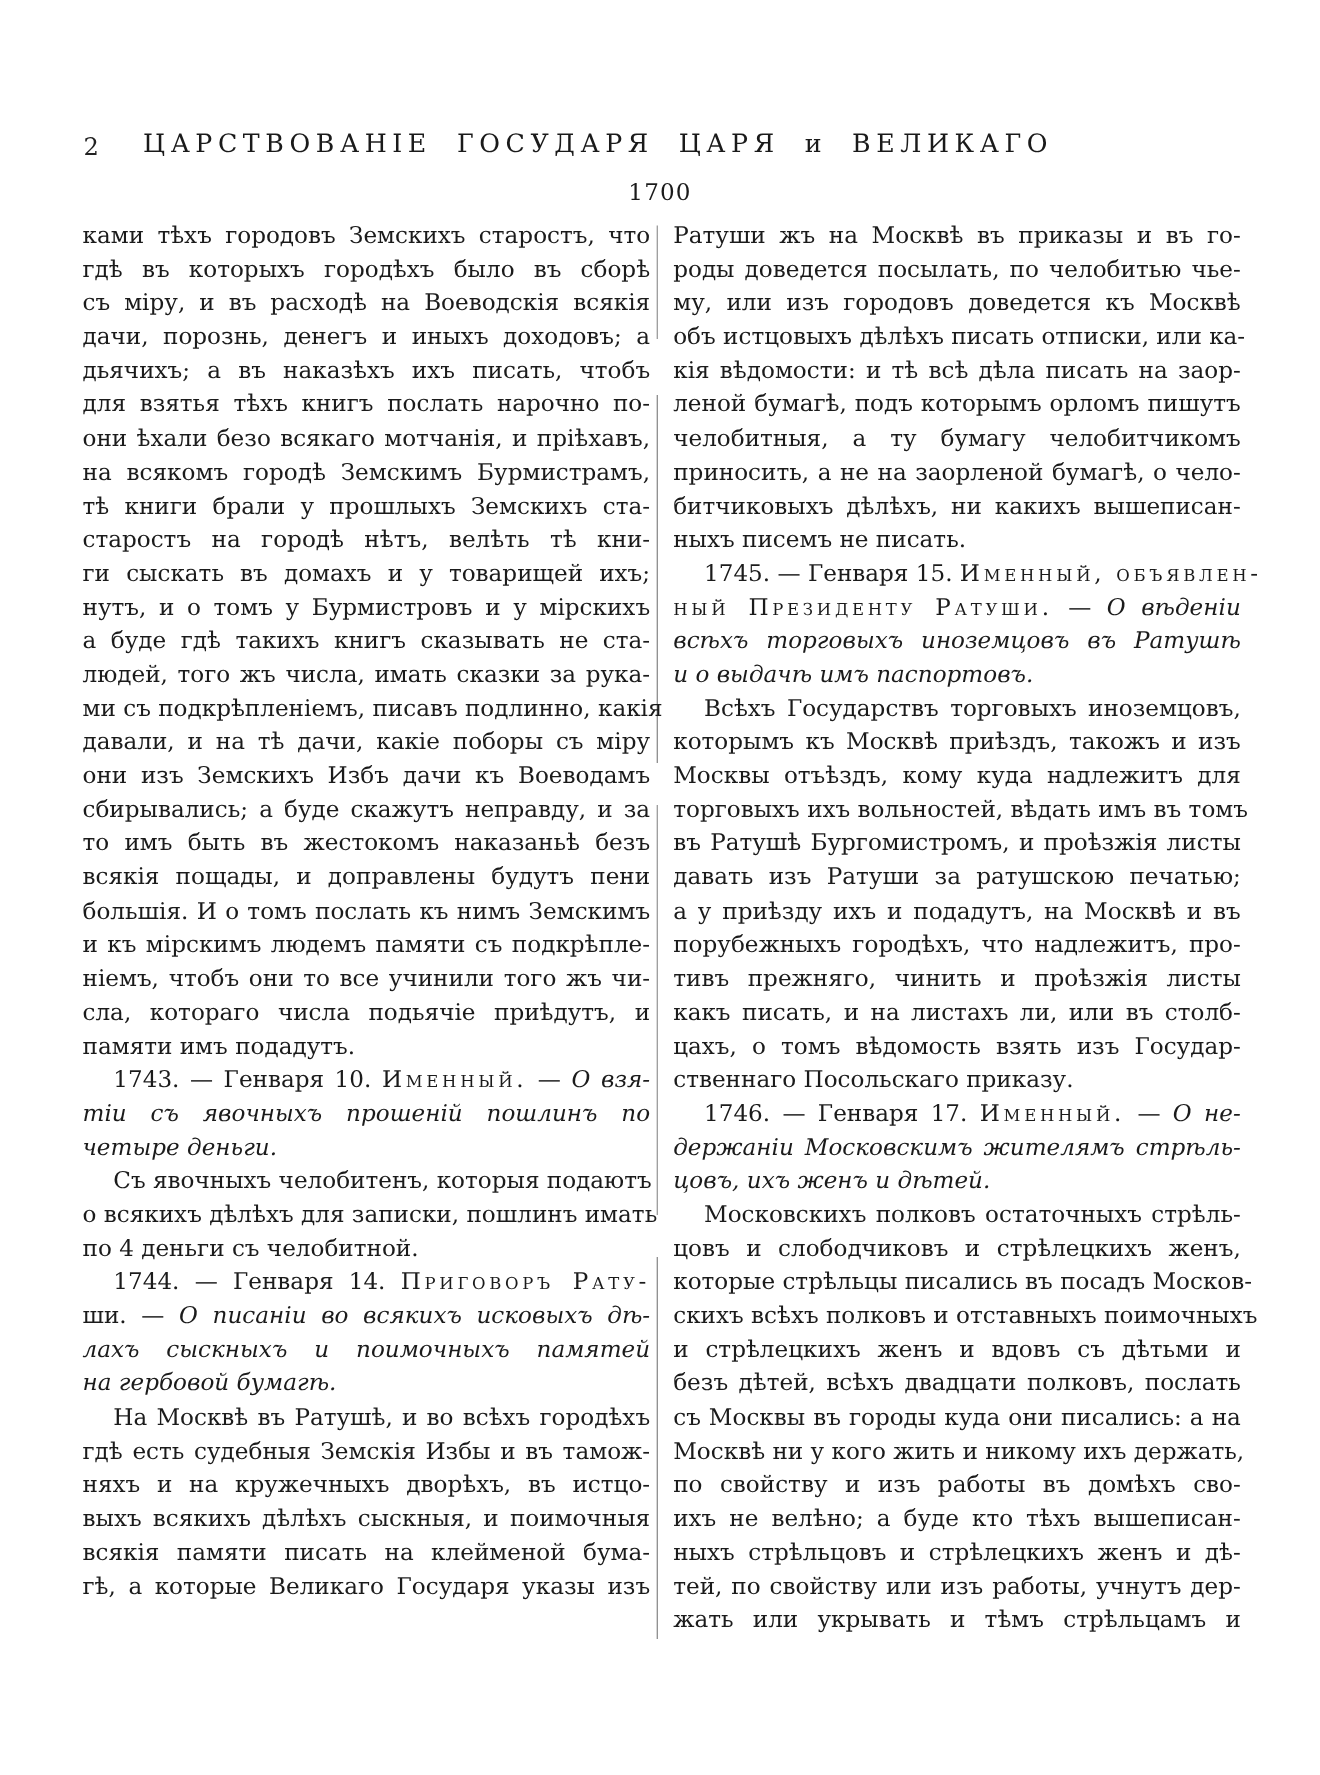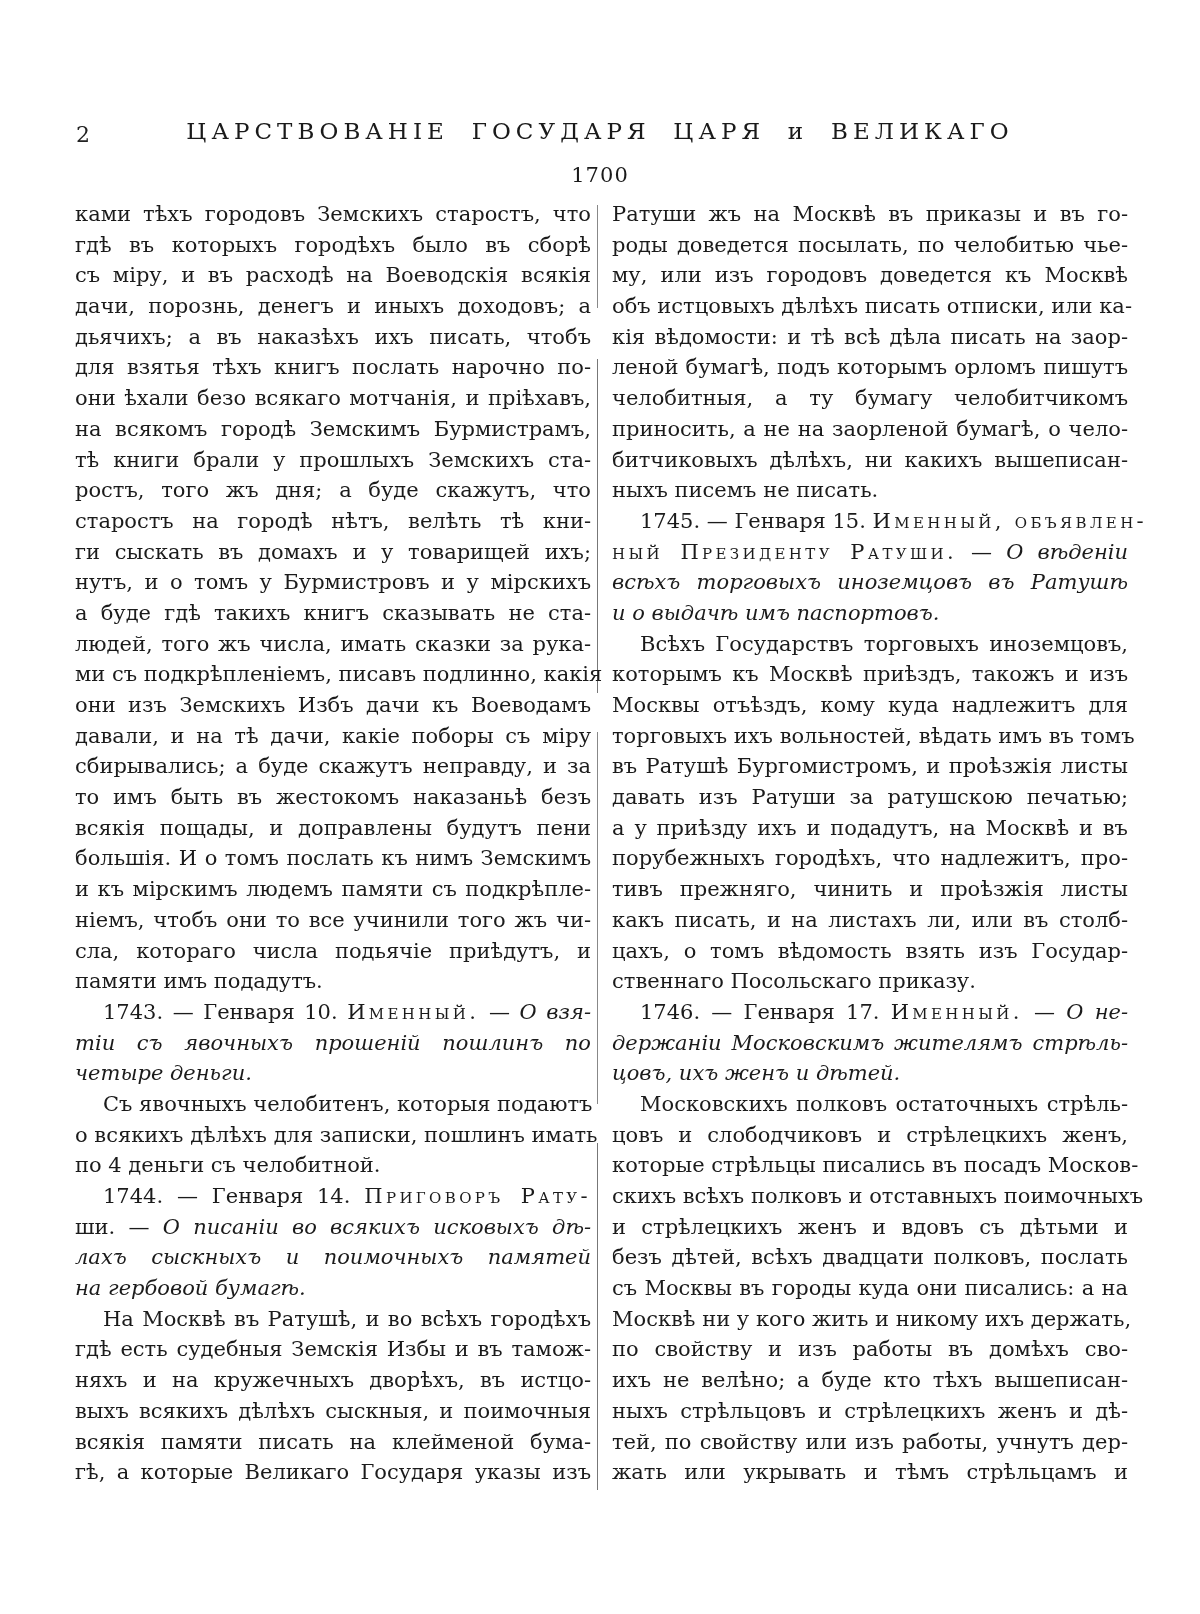--- a/index.html
+++ b/index.html
@@ -8,21 +8,21 @@
     background:#ffffff;color:#1c1c1c;
     font-family:"DejaVu Serif","Liberation Serif",serif;
     overflow:hidden;
   }
   .pagenum{
     position:absolute;left:76px;top:122px;
     font-size:22px;color:#222;
   }
   .title{
     position:absolute;left:130px;right:130px;top:118px;
-    text-align:center;font-size:23px;letter-spacing:0.22em;word-spacing:0.45em;
+    text-align:left;font-size:23px;letter-spacing:0.22em;word-spacing:0.45em;
     color:#1a1a1a;white-space:nowrap;
   }
   .year{
     position:absolute;left:0;right:0;top:163px;
     text-align:center;font-size:21px;letter-spacing:0.05em;color:#1a1a1a;
   }
   .divider{
     position:absolute;left:597px;top:205px;height:1285px;width:1px;
     background:linear-gradient(#888 0 8%,transparent 8% 12%,#777 12% 38%,transparent 38% 41%,#888 41% 70%,transparent 70% 73%,#777 73% 100%);
   }
@@ -53,29 +53,28 @@
     <div class="col">
         <div class="line"><span>ками тѣхъ городовъ Земскихъ старостъ, что</span></div>
         <div class="line"><span>гдѣ въ которыхъ городѣхъ было въ сборѣ</span></div>
         <div class="line"><span>съ міру, и въ расходѣ на Воеводскія всякія</span></div>
         <div class="line"><span>дачи, порознь, денегъ и иныхъ доходовъ; а</span></div>
         <div class="line"><span>дьячихъ; а въ наказѣхъ ихъ писать, чтобъ</span></div>
         <div class="line"><span>для взятья тѣхъ книгъ послать нарочно по-</span></div>
         <div class="line"><span>они ѣхали безо всякаго мотчанія, и пріѣхавъ,</span></div>
         <div class="line"><span>на всякомъ городѣ Земскимъ Бурмистрамъ,</span></div>
         <div class="line"><span>тѣ книги брали у прошлыхъ Земскихъ ста-</span></div>
-        <div class="line"><span>ростъ, того жъ дня; а буде скажутъ, что</span></div>
         <div class="line"><span>старостъ на городѣ нѣтъ, велѣть тѣ кни-</span></div>
         <div class="line"><span>ги сыскать въ домахъ и у товарищей ихъ;</span></div>
         <div class="line"><span>нутъ, и о томъ у Бурмистровъ и у мірскихъ</span></div>
         <div class="line"><span>а буде гдѣ такихъ книгъ сказывать не ста-</span></div>
         <div class="line"><span>людей, того жъ числа, имать сказки за рука-</span></div>
         <div class="line"><span>ми съ подкрѣпленіемъ, писавъ подлинно, какія</span></div>
+        <div class="line"><span>давали, и на тѣ дачи, какіе поборы съ міру</span></div>
         <div class="line"><span>они изъ Земскихъ Избъ дачи къ Воеводамъ</span></div>
-        <div class="line"><span>давали, и на тѣ дачи, какіе поборы съ міру</span></div>
         <div class="line"><span>сбирывались; а буде скажутъ неправду, и за</span></div>
         <div class="line"><span>то имъ быть въ жестокомъ наказаньѣ безъ</span></div>
         <div class="line"><span>всякія пощады, и доправлены будутъ пени</span></div>
         <div class="line"><span>большія. И о томъ послать къ нимъ Земскимъ</span></div>
         <div class="line"><span>и къ мірскимъ людемъ памяти съ подкрѣпле-</span></div>
         <div class="line"><span>ніемъ, чтобъ они то все учинили того жъ чи-</span></div>
         <div class="line"><span>сла, котораго числа подьячіе приѣдутъ, и</span></div>
         <div class="line end"><span>памяти имъ подадутъ.</span></div>
         <div class="line ind"><span>1743. — Генваря 10. </span><span class="sc">Именный.</span><span> — </span><span class="it">О взя-</span></div>
         <div class="line"><span class="it">тіи съ явочныхъ прошеній пошлинъ по</span></div>

